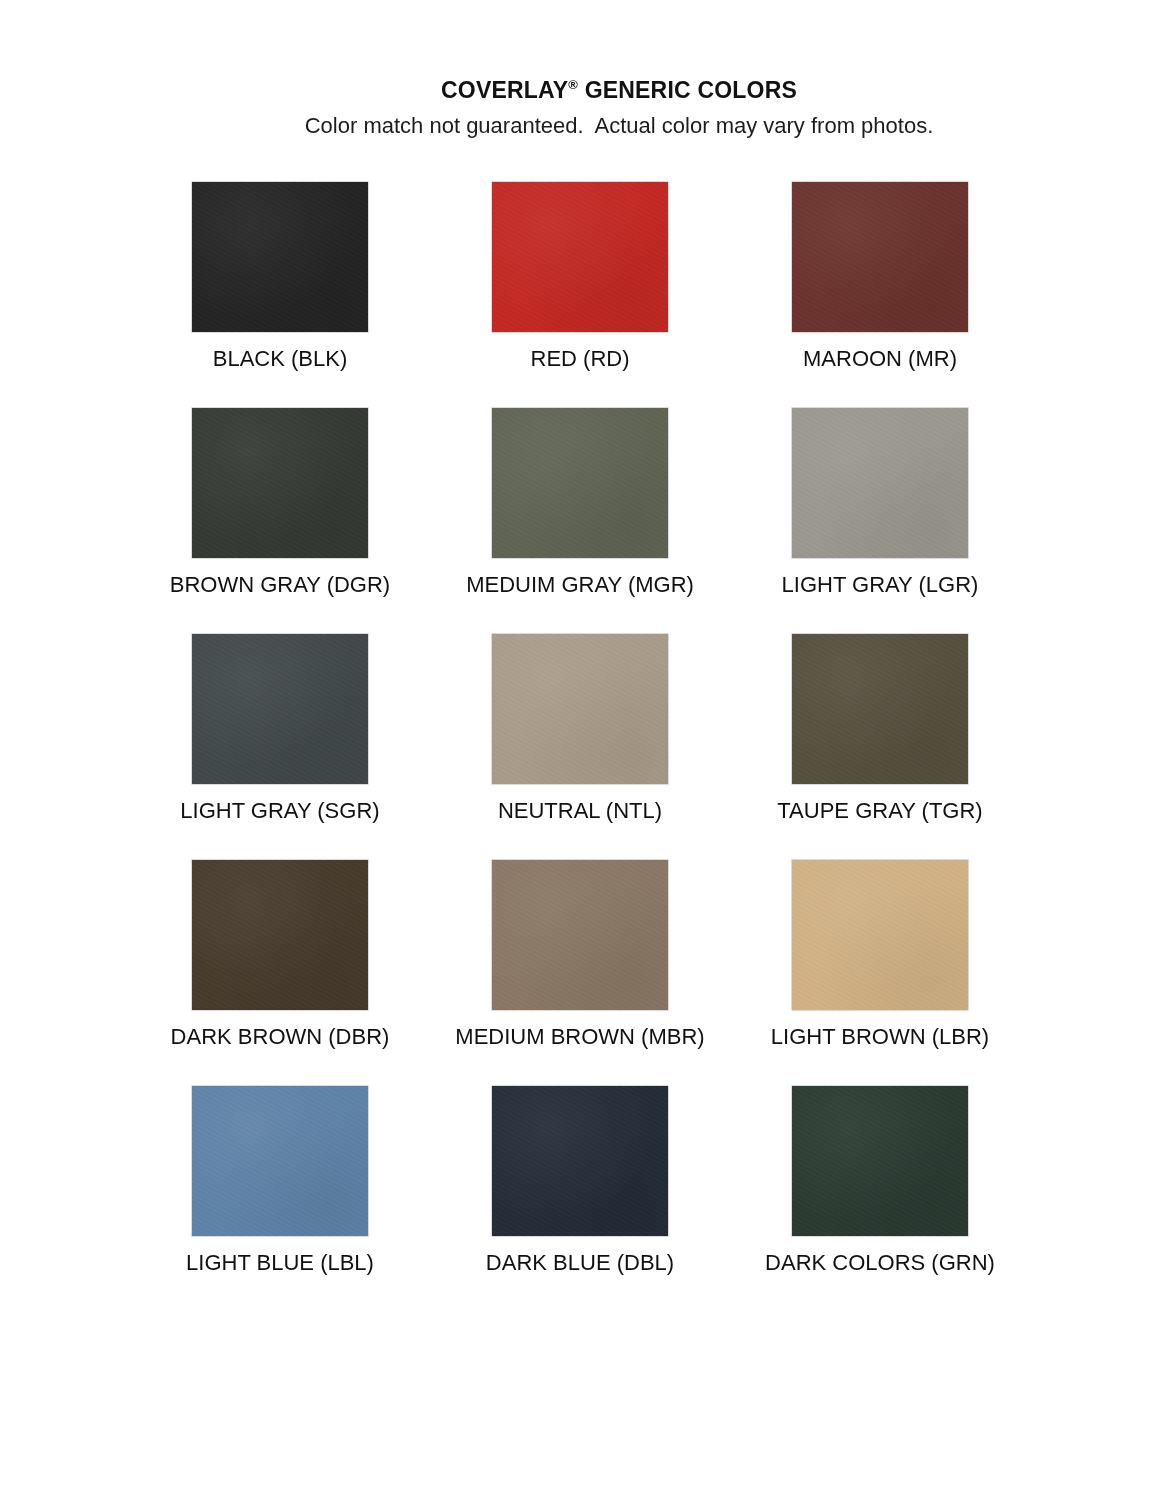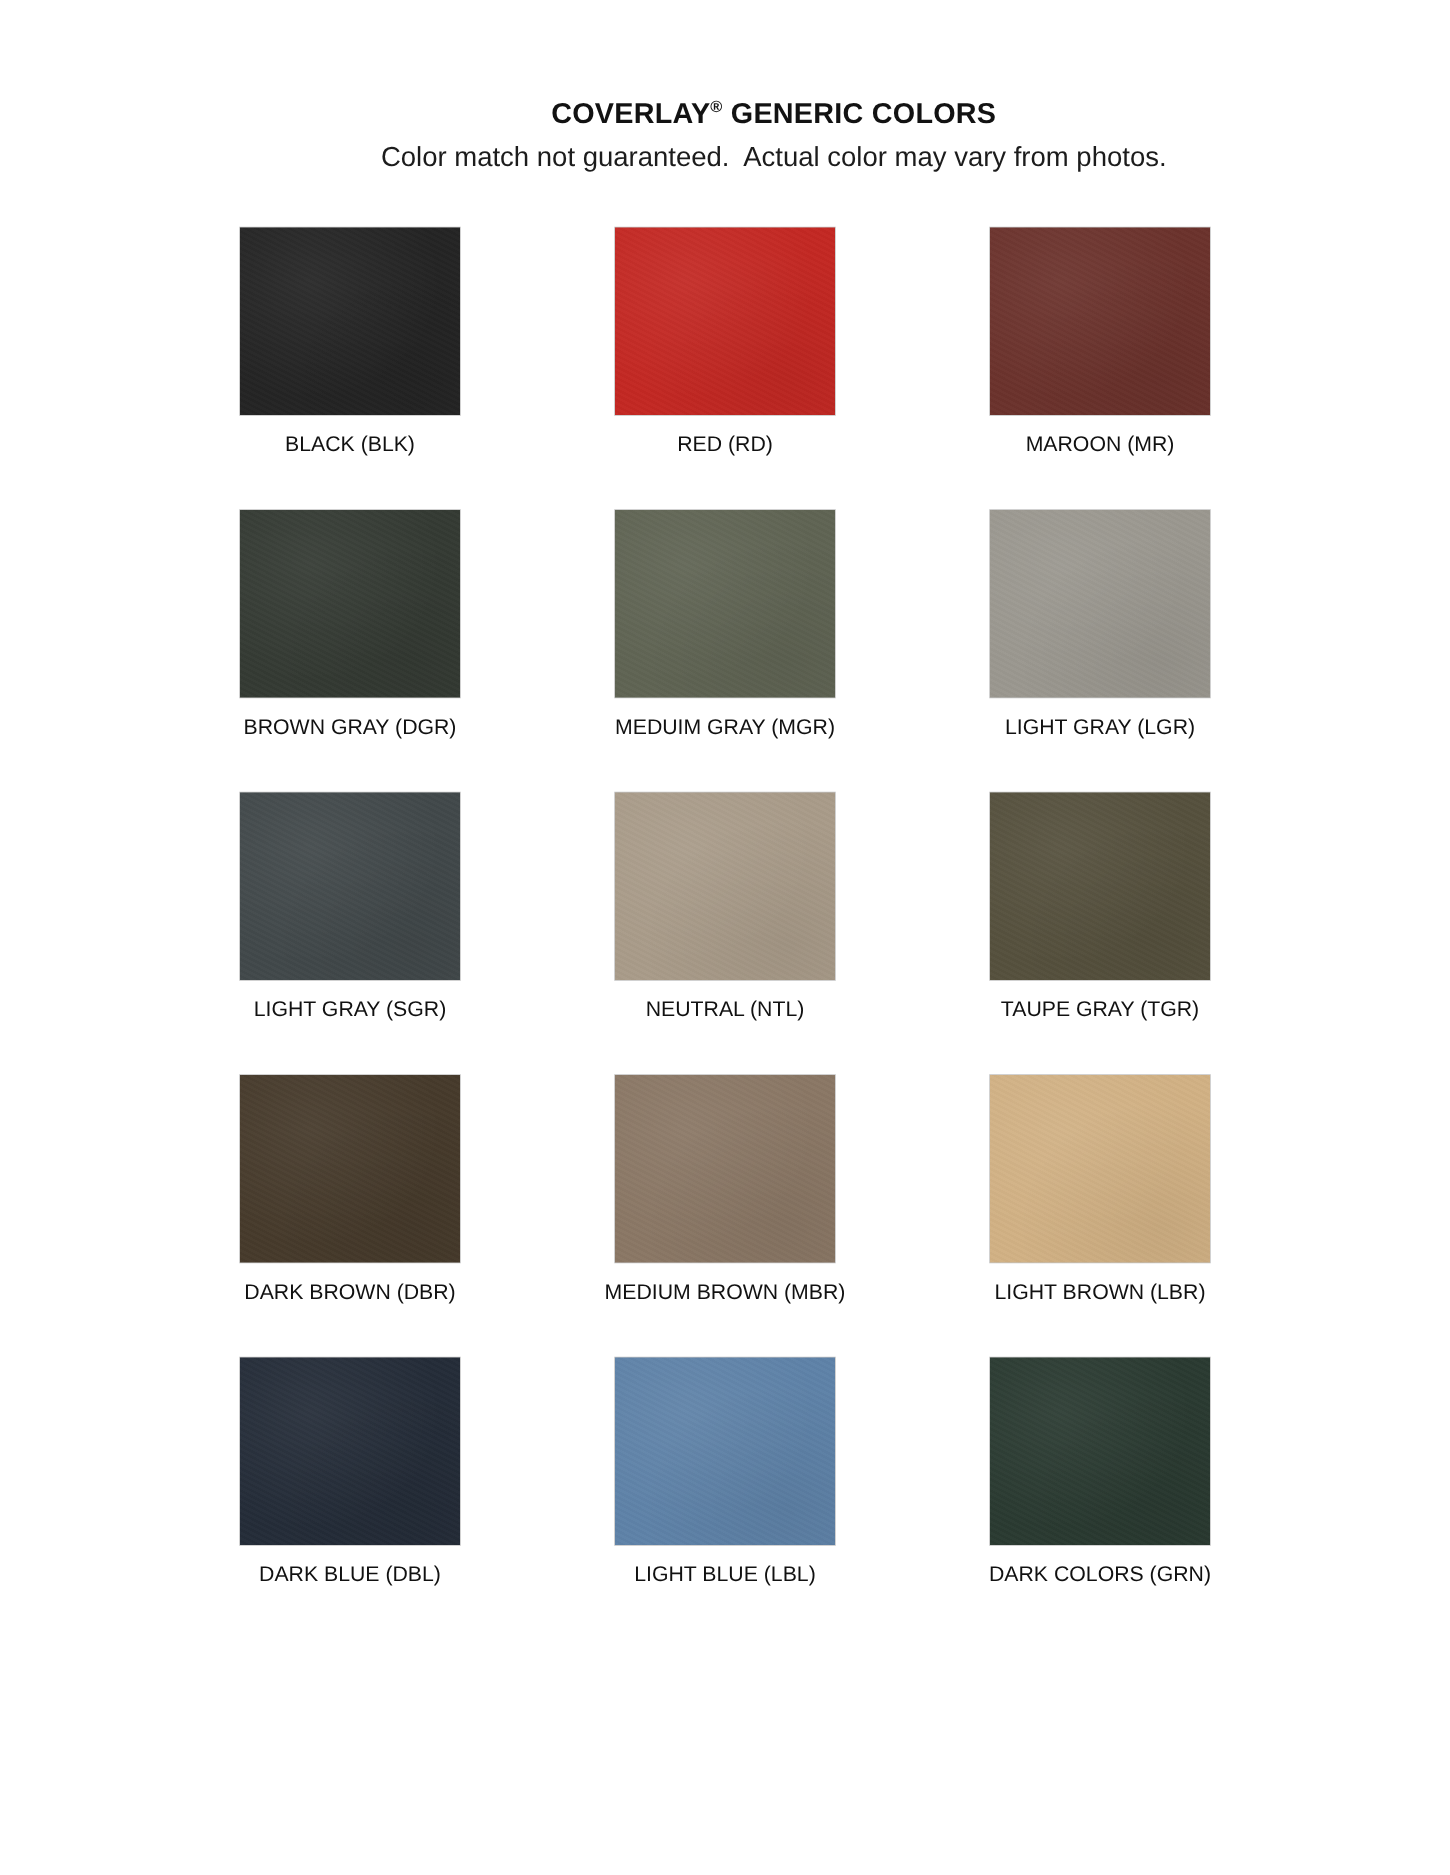--- a/index.html
+++ b/index.html
@@ -91,21 +91,21 @@
     inset: 0;
     background:
       radial-gradient(ellipse at 32% 28%, rgba(255,255,255,0.055), rgba(255,255,255,0) 62%),
       radial-gradient(ellipse at 78% 82%, rgba(0,0,0,0.055), rgba(0,0,0,0) 60%),
       repeating-linear-gradient(27deg, rgba(255,255,255,0.016) 0 2px, rgba(0,0,0,0.016) 2px 4px);
     pointer-events: none;
   }
 
   .swatch-label {
     margin-top: 14px;
-    font-size: 17px;
+    font-size: 22px;
     color: #111111;
     text-align: center;
     line-height: 1.15;
     white-space: nowrap;
   }
 </style>
 </head>
 <body style="background-color: rgb(255, 255, 255);">
 
 <div class="page">
@@ -183,31 +183,31 @@
         <div class="swatch-label">MEDIUM BROWN (MBR)</div>
       </div>
       <div class="swatch-cell">
         <div class="swatch-chip-wrap">
           <div class="swatch-chip" style="background-color: rgb(209, 177, 132);"></div>
         </div>
         <div class="swatch-label">LIGHT BROWN (LBR)</div>
       </div>
       <div class="swatch-cell">
         <div class="swatch-chip-wrap">
+          <div class="swatch-chip" style="background-color: rgb(94, 130, 168);"></div>
+        </div>
+        <div class="swatch-label">LIGHT BLUE (LBL)</div>
+      </div>
+      <div class="swatch-cell">
+        <div class="swatch-chip-wrap">
           <div class="swatch-chip" style="background-color: rgb(36, 44, 56);"></div>
         </div>
         <div class="swatch-label">DARK BLUE (DBL)</div>
       </div>
       <div class="swatch-cell">
         <div class="swatch-chip-wrap">
-          <div class="swatch-chip" style="background-color: rgb(94, 130, 168);"></div>
-        </div>
-        <div class="swatch-label">LIGHT BLUE (LBL)</div>
-      </div>
-      <div class="swatch-cell">
-        <div class="swatch-chip-wrap">
           <div class="swatch-chip" style="background-color: rgb(42, 58, 49);"></div>
         </div>
         <div class="swatch-label">DARK COLORS (GRN)</div>
       </div>
     </div>
 
 </div>
 
 </body></html>

